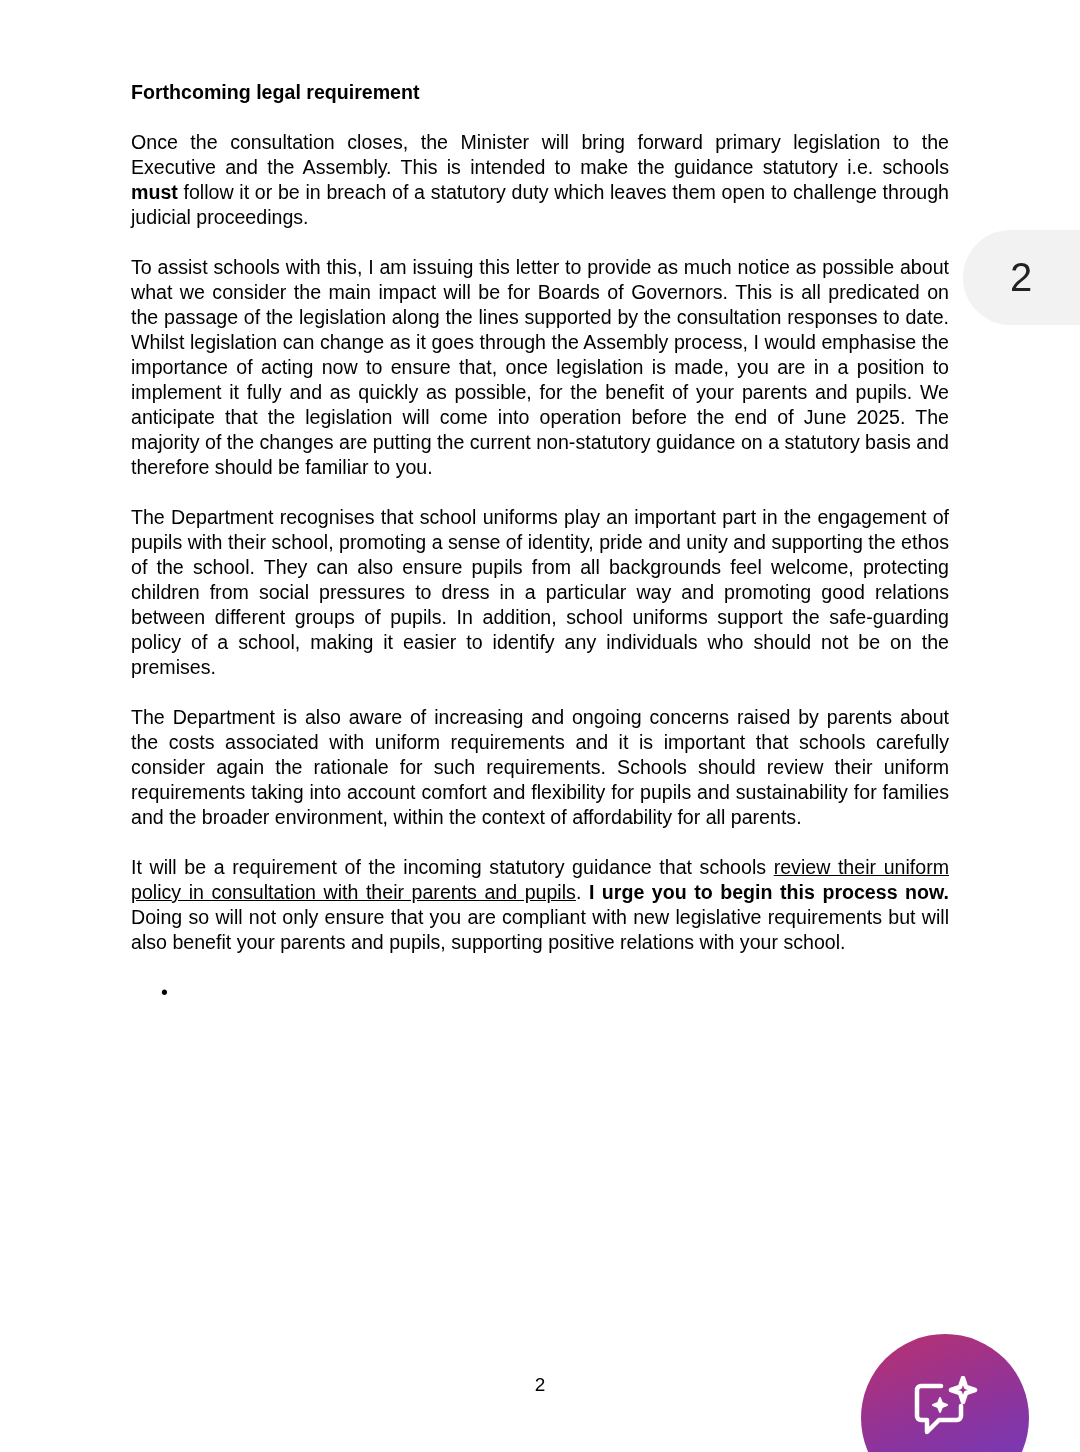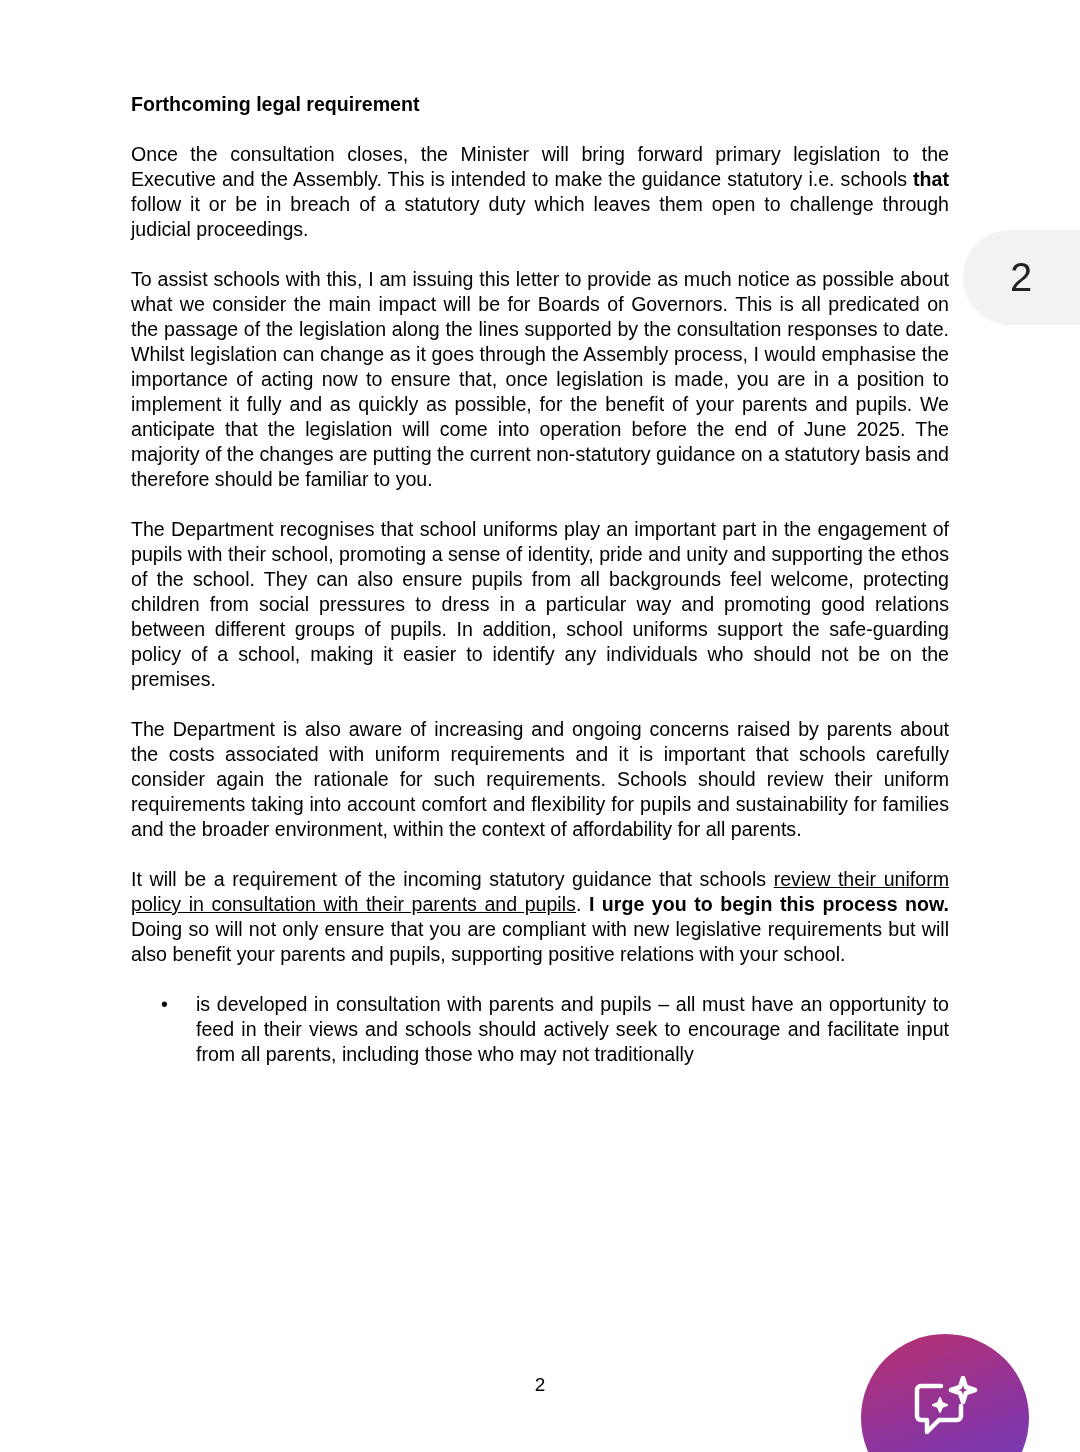--- a/index.html
+++ b/index.html
@@ -1,18 +1,18 @@
 <!DOCTYPE html>
 <html><head>
 <meta charset="utf-8">
 <style>
   html, body { margin:0; padding:0; }
   body { width:1080px; height:1452px; background:#ffffff; position:relative; overflow:hidden;
          font-family:"Liberation Sans", sans-serif; color:#000; }
-  .page { position:absolute; left:131px; top:92px; width:818px; font-size:19.6px; line-height:25px; }
+  .page { position:absolute; left:131px; top:80px; width:818px; font-size:19.6px; line-height:25px; }
   .heading { font-weight:bold; margin:0 0 25px 0; }
   p { margin:0 0 25px 0; text-align:justify; text-align-last:left; }
   .u { text-decoration:underline; }
   b { font-weight:bold; }
   ul { margin:0; padding:0; list-style:none; }
   li { position:relative; padding-left:65px; text-align:justify; }
   li .bullet { position:absolute; left:30px; top:0; }
   .page-num { position:absolute; top:1374px; left:0; width:1080px; text-align:center; font-size:19px; }
   .page-badge { position:absolute; left:963px; top:230px; width:140px; height:95px; background:#f2f2f2;
                 border-radius:48px 0 0 48px; font-size:40px; line-height:95px; color:#222;
@@ -21,32 +21,32 @@
   .assist-btn { position:absolute; left:861px; top:1334px; width:168px; height:168px; border-radius:50%;
                 background:linear-gradient(160deg,#b9316e 0%,#8a34a0 55%,#6a3ec4 100%); }
   .assist-btn svg { position:absolute; left:52px; top:42px; }
 </style>
 </head>
 <body>
 
 <div class="page">
   <div class="heading">Forthcoming legal requirement</div>
 
-  <p><span>Once the consultation closes, the Minister will bring forward primary legislation to the Executive and the Assembly.  This is intended to make the guidance statutory i.e. schools </span><b>that</b><span> follow it or be in breach of a statutory duty which leaves them open to challenge through judicial proceedings.</span></p>
+  <p><span>Once the consultation closes, the Minister will bring forward primary legislation to the Executive and the Assembly.  This is intended to make the guidance statutory i.e. schools </span><b>must</b><span> follow it or be in breach of a statutory duty which leaves them open to challenge through judicial proceedings.</span></p>
 
   <p>To assist schools with this, I am issuing this letter to provide as much notice as possible about what we consider the main impact will be for Boards of Governors.  This is all predicated on the passage of the legislation along the lines supported by the consultation responses to date.  Whilst legislation can change as it goes through the Assembly process, I would emphasise the importance of acting now to ensure that, once legislation is made, you are in a position to implement it fully and as quickly as possible, for the benefit of your parents and pupils.  We anticipate that the legislation will come into operation before the end of June 2025.  The majority of the changes are putting the current non-statutory guidance on a statutory basis and therefore should be familiar to you.</p>
   <p>The Department recognises that school uniforms play an important part in the engagement of pupils with their school, promoting a sense of identity, pride and unity and supporting the ethos of the school.  They can also ensure pupils from all backgrounds feel welcome, protecting children from social pressures to dress in a particular way and promoting good relations between different groups of pupils.  In addition, school uniforms support the safe-guarding policy of a school, making it easier to identify any individuals who should not be on the premises.</p>
   <p>The Department is also aware of increasing and ongoing concerns raised by parents about the costs associated with uniform requirements and it is important that schools carefully consider again the rationale for such requirements.  Schools should review their uniform requirements taking into account comfort and flexibility for pupils and sustainability for families and the broader environment, within the context of affordability for all parents.</p>
 
 
   <p><span>It will be a requirement of the incoming statutory guidance that schools </span><span class="u">review their uniform policy in consultation with their parents and pupils</span><span>.  </span><b>I urge you to begin this process now.</b><span>  Doing so will not only ensure that you are compliant with new legislative requirements but will also benefit your parents and pupils, supporting positive relations with your school.</span></p>
 
 
   <ul>
-    <li><span class="bullet">•</span><span>is developed in consultation with parents and pupils – all must have an opportunity to feed in their views and schools should actively seek to encourage and facilitate input from all parents, including those who may not traditionally</span></li>
+    <li><span class="bullet">•</span></li>
   </ul>
 </div>
 
 <div class="page-num">2</div>
 
 <div class="page-badge">
     <span>2</span>
   </div>
 
 <div class="assist-btn">

